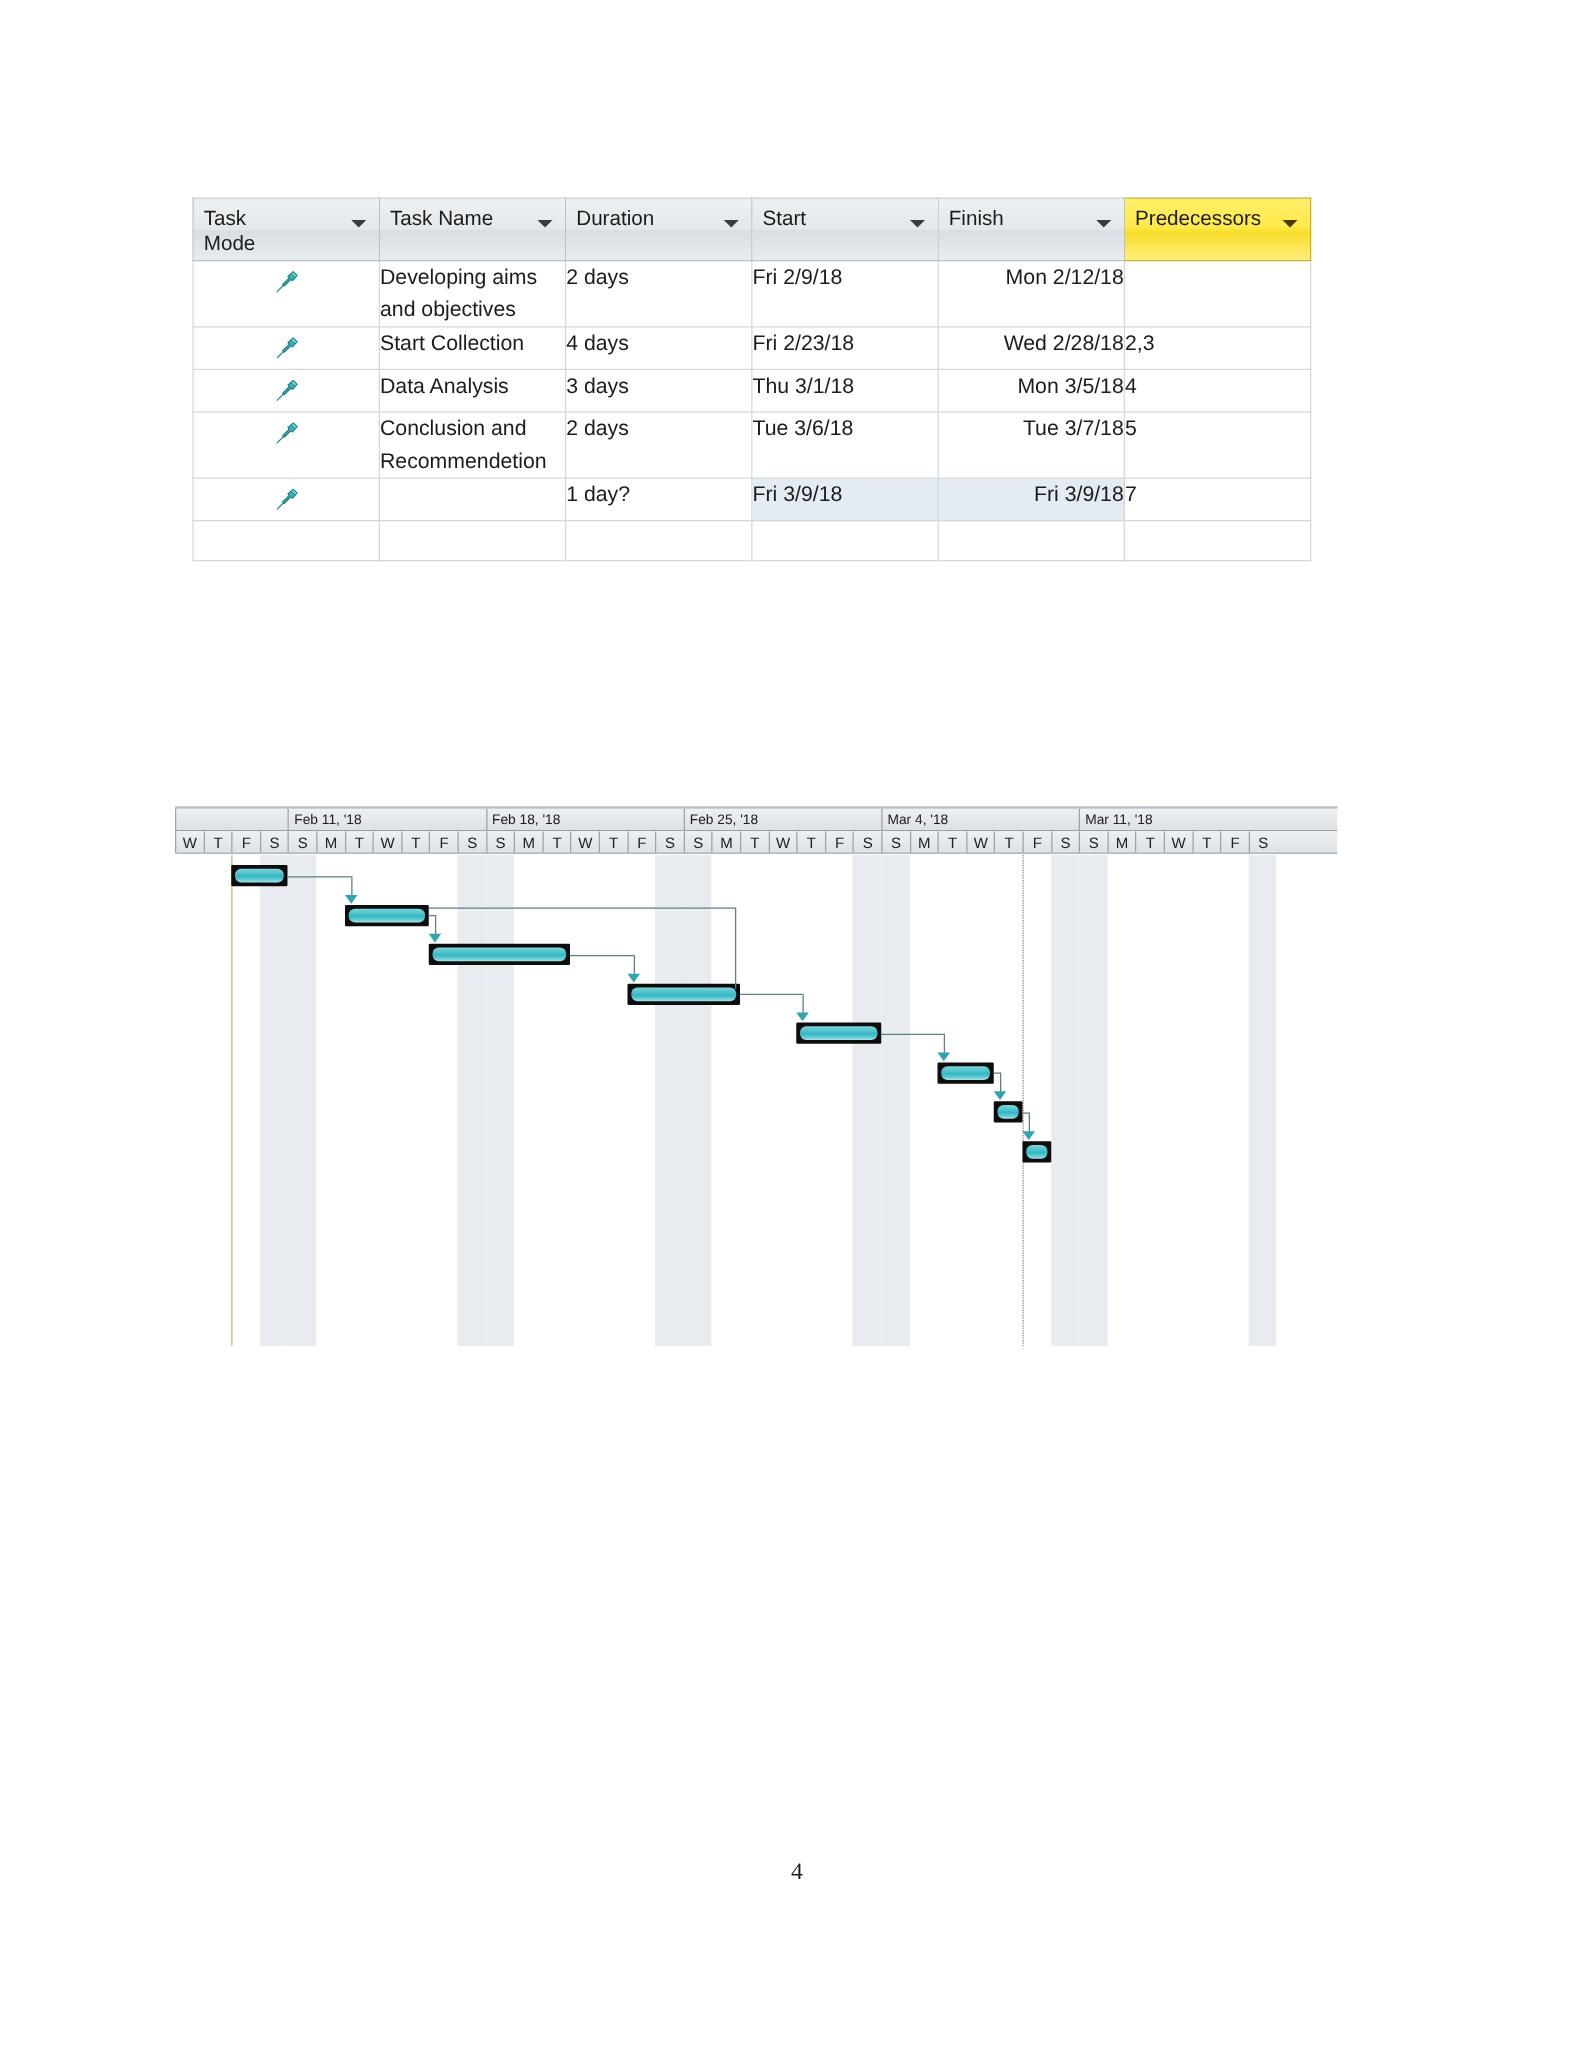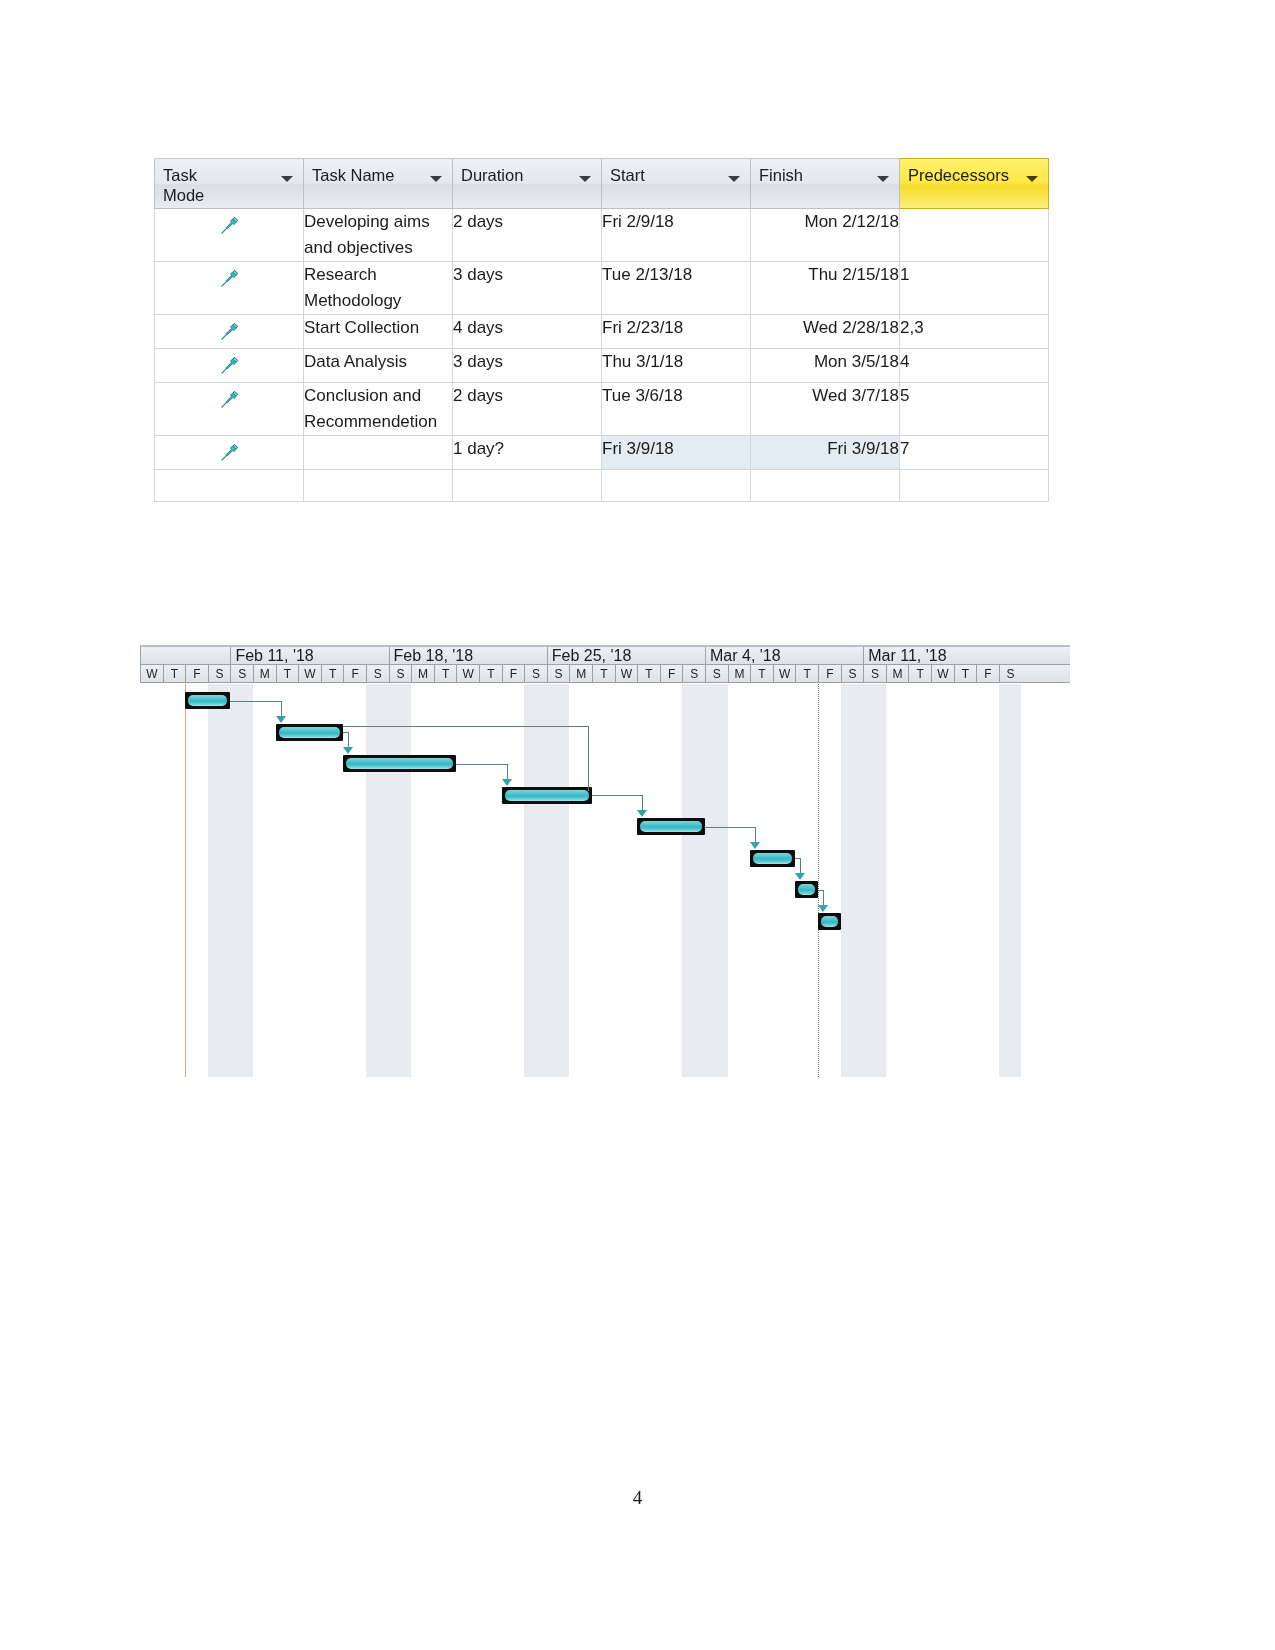--- a/index.html
+++ b/index.html
@@ -122,21 +122,21 @@
     border-bottom: 1px solid #9aa2a9;
     box-sizing: border-box;
     white-space: nowrap;
     overflow: hidden;
   }
   .week-cell {
     position: absolute;
     top: 0;
     height: 18px;
     line-height: 18px;
-    font-size: 16px;
+    font-size: 11px;
     color: #1b1b1b;
     border-left: 1px solid #9aa2a9;
     padding-left: 4px;
     box-sizing: border-box;
     overflow: hidden;
   }
   .day-cell {
     position: absolute;
     top: 0;
     height: 18px;
@@ -271,35 +271,20 @@
         </tr>
         <tr>
           <td class="c-mode"><span class="pin"><svg viewBox="0 0 22 22" width="22" height="22">
                 <g stroke="#1c7f85" stroke-width="1.1" fill="none">
                   <path d="M3.5 18.5 L9 13" stroke="#2a8f96"></path>
                 </g>
                 <path d="M8.2 12.6 L13.6 7.2 L12.4 6.0 L16.6 2.4 L19.6 5.4 L16.0 9.6 L14.8 8.4 L9.4 13.8 Z" fill="#3fb6bb" stroke="#1b7c82" stroke-width="0.9"></path>
                 <path d="M13.6 7.2 L16.0 9.6 L14.8 8.4 L12.4 6.0 Z" fill="#89dde1"></path>
                 <path d="M16.6 2.4 L19.6 5.4 L17.9 7.1 L14.9 4.1 Z" fill="#6fd3d8" stroke="#1b7c82" stroke-width="0.8"></path>
               </svg></span></td>
-          <td class="c-name">Research Methodology</td>
-          <td class="c-dur">3 days</td>
-          <td class="c-start">Tue 2/13/18</td>
-          <td class="c-finish">Thu 2/15/18</td>
-          <td class="c-pred">1</td>
-        </tr>
-        <tr>
-          <td class="c-mode"><span class="pin"><svg viewBox="0 0 22 22" width="22" height="22">
-                <g stroke="#1c7f85" stroke-width="1.1" fill="none">
-                  <path d="M3.5 18.5 L9 13" stroke="#2a8f96"></path>
-                </g>
-                <path d="M8.2 12.6 L13.6 7.2 L12.4 6.0 L16.6 2.4 L19.6 5.4 L16.0 9.6 L14.8 8.4 L9.4 13.8 Z" fill="#3fb6bb" stroke="#1b7c82" stroke-width="0.9"></path>
-                <path d="M13.6 7.2 L16.0 9.6 L14.8 8.4 L12.4 6.0 Z" fill="#89dde1"></path>
-                <path d="M16.6 2.4 L19.6 5.4 L17.9 7.1 L14.9 4.1 Z" fill="#6fd3d8" stroke="#1b7c82" stroke-width="0.8"></path>
-              </svg></span></td>
           <td class="c-name">Start Collection</td>
           <td class="c-dur">4 days</td>
           <td class="c-start">Fri 2/23/18</td>
           <td class="c-finish">Wed 2/28/18</td>
           <td class="c-pred">2,3</td>
         </tr>
         <tr>
           <td class="c-mode"><span class="pin"><svg viewBox="0 0 22 22" width="22" height="22">
                 <g stroke="#1c7f85" stroke-width="1.1" fill="none">
                   <path d="M3.5 18.5 L9 13" stroke="#2a8f96"></path>
@@ -319,21 +304,21 @@
                 <g stroke="#1c7f85" stroke-width="1.1" fill="none">
                   <path d="M3.5 18.5 L9 13" stroke="#2a8f96"></path>
                 </g>
                 <path d="M8.2 12.6 L13.6 7.2 L12.4 6.0 L16.6 2.4 L19.6 5.4 L16.0 9.6 L14.8 8.4 L9.4 13.8 Z" fill="#3fb6bb" stroke="#1b7c82" stroke-width="0.9"></path>
                 <path d="M13.6 7.2 L16.0 9.6 L14.8 8.4 L12.4 6.0 Z" fill="#89dde1"></path>
                 <path d="M16.6 2.4 L19.6 5.4 L17.9 7.1 L14.9 4.1 Z" fill="#6fd3d8" stroke="#1b7c82" stroke-width="0.8"></path>
               </svg></span></td>
           <td class="c-name">Conclusion and Recommendetion</td>
           <td class="c-dur">2 days</td>
           <td class="c-start">Tue 3/6/18</td>
-          <td class="c-finish">Wed 3/7/18</td>
+          <td class="c-finish">Tue 3/7/18</td>
           <td class="c-pred">5</td>
         </tr>
         <tr class="r-last">
           <td class="c-mode"><span class="pin"><svg viewBox="0 0 22 22" width="22" height="22">
                 <g stroke="#1c7f85" stroke-width="1.1" fill="none">
                   <path d="M3.5 18.5 L9 13" stroke="#2a8f96"></path>
                 </g>
                 <path d="M8.2 12.6 L13.6 7.2 L12.4 6.0 L16.6 2.4 L19.6 5.4 L16.0 9.6 L14.8 8.4 L9.4 13.8 Z" fill="#3fb6bb" stroke="#1b7c82" stroke-width="0.9"></path>
                 <path d="M13.6 7.2 L16.0 9.6 L14.8 8.4 L12.4 6.0 Z" fill="#89dde1"></path>
                 <path d="M16.6 2.4 L19.6 5.4 L17.9 7.1 L14.9 4.1 Z" fill="#6fd3d8" stroke="#1b7c82" stroke-width="0.8"></path>

